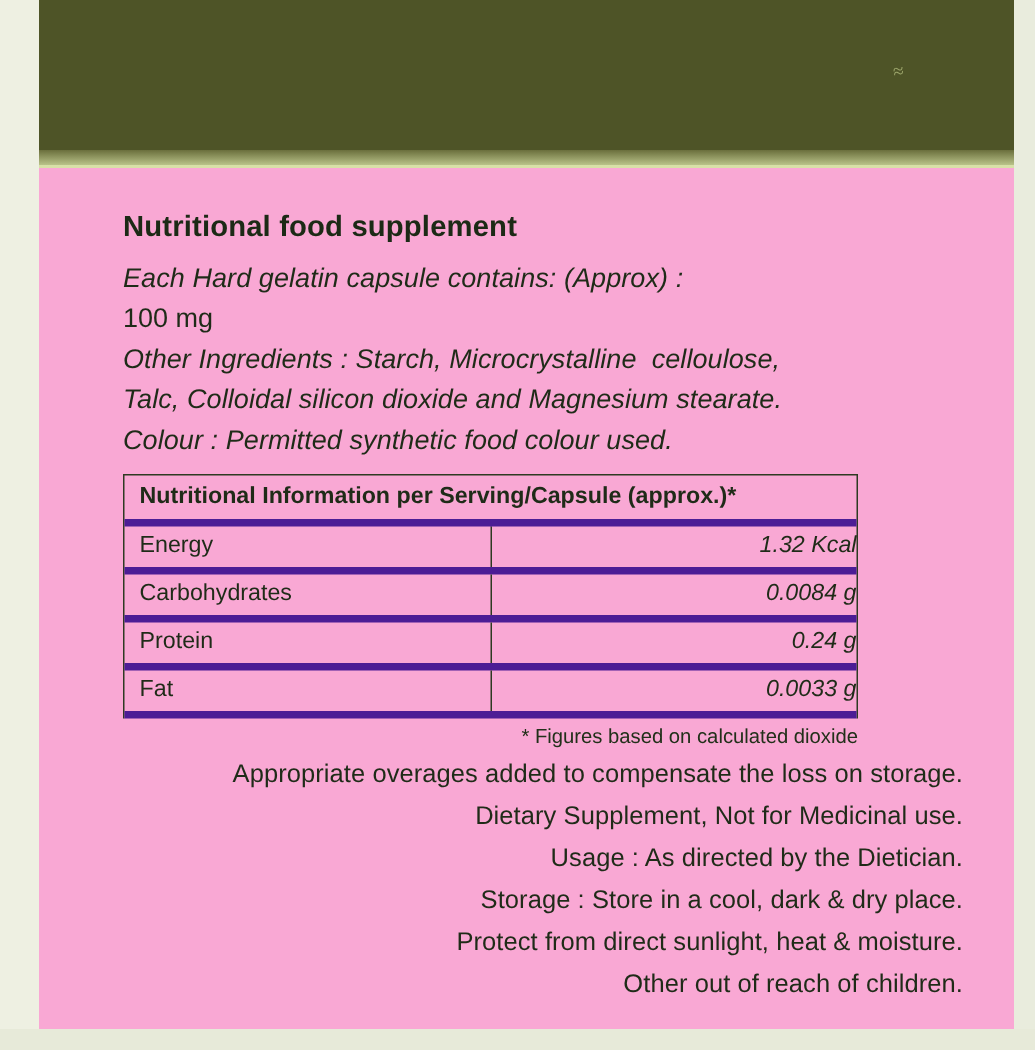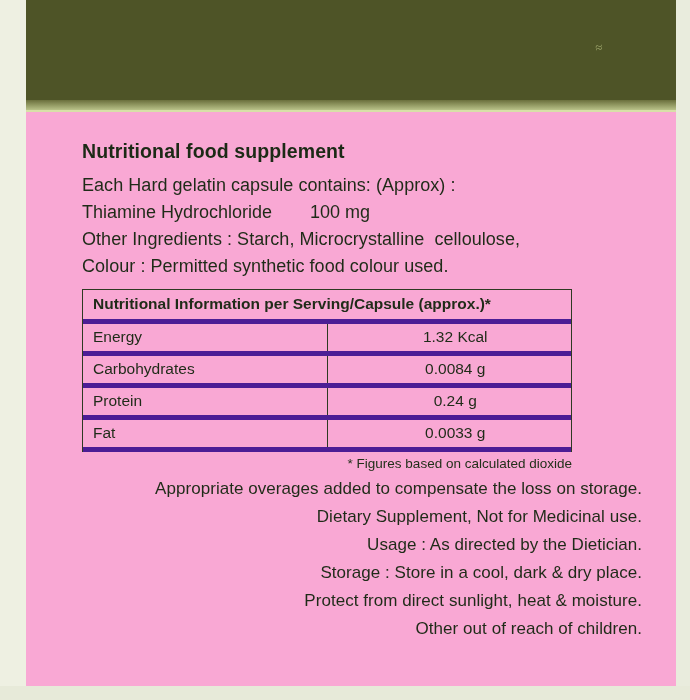--- a/index.html
+++ b/index.html
@@ -83,20 +83,21 @@
     letter-spacing: 0.1px;
     margin: 0 0 9px 0;
     color: #1c2a16;
   }
   .line {
     font-size: 18px;
     line-height: 27px;
     color: #1f2b18;
     letter-spacing: 0.05px;
     white-space: pre;
+    font-style: italic;
   }
   .ingr-row {
     font-size: 18px;
     line-height: 27px;
     color: #1f2b18;
     display: flex;
   }
   .ingr-name { width: 228px; }
   .ingr-amount { }
   .table-wrap {
@@ -113,22 +114,23 @@
   }
   table.nutri td {
     border-bottom: 5px solid #4c1d95;
     padding: 4px 0 5px 10px;
     font-size: 15.5px;
     color: #1f2b18;
     margin-top: 26px;
   }
   table.nutri td.val {
     border-left: 1px solid #2e3a22;
-    text-align: center;
+    text-align: right;
     padding-left: 12px;
+    font-style: italic;
   }
   table.nutri tr.head td {
     font-weight: bold;
     font-size: 15.5px;
     padding: 5px 0 6px 10px;
   }
   .footnote {
     width: 490px;
     text-align: right;
     font-size: 13.5px;
@@ -157,25 +159,25 @@
   </div>
   <div class="top-band-shadow"></div>
 
   <div class="content">
 
     <div class="heading">Nutritional food supplement</div>
 
     <div class="line">Each Hard gelatin capsule contains: (Approx) :</div>
 
     <div class="ingr-row">
-      <span class="ingr-name">Thiamine Hydrochloride</span>
       <span class="ingr-amount">100 mg</span>
     </div>
 
     <div class="line">Other Ingredients : Starch, Microcrystalline  celloulose,</div>
+    <div class="line">Talc, Colloidal silicon dioxide and Magnesium stearate.</div>
     <div class="line">Colour : Permitted synthetic food colour used.</div>
 
     <div class="table-wrap">
       <table class="nutri">
         <tbody>
             <tr class="head">
           <td colspan="2">Nutritional Information per Serving/Capsule (approx.)*</td>
         </tr>
         <tr>
           <td>Energy</td>

